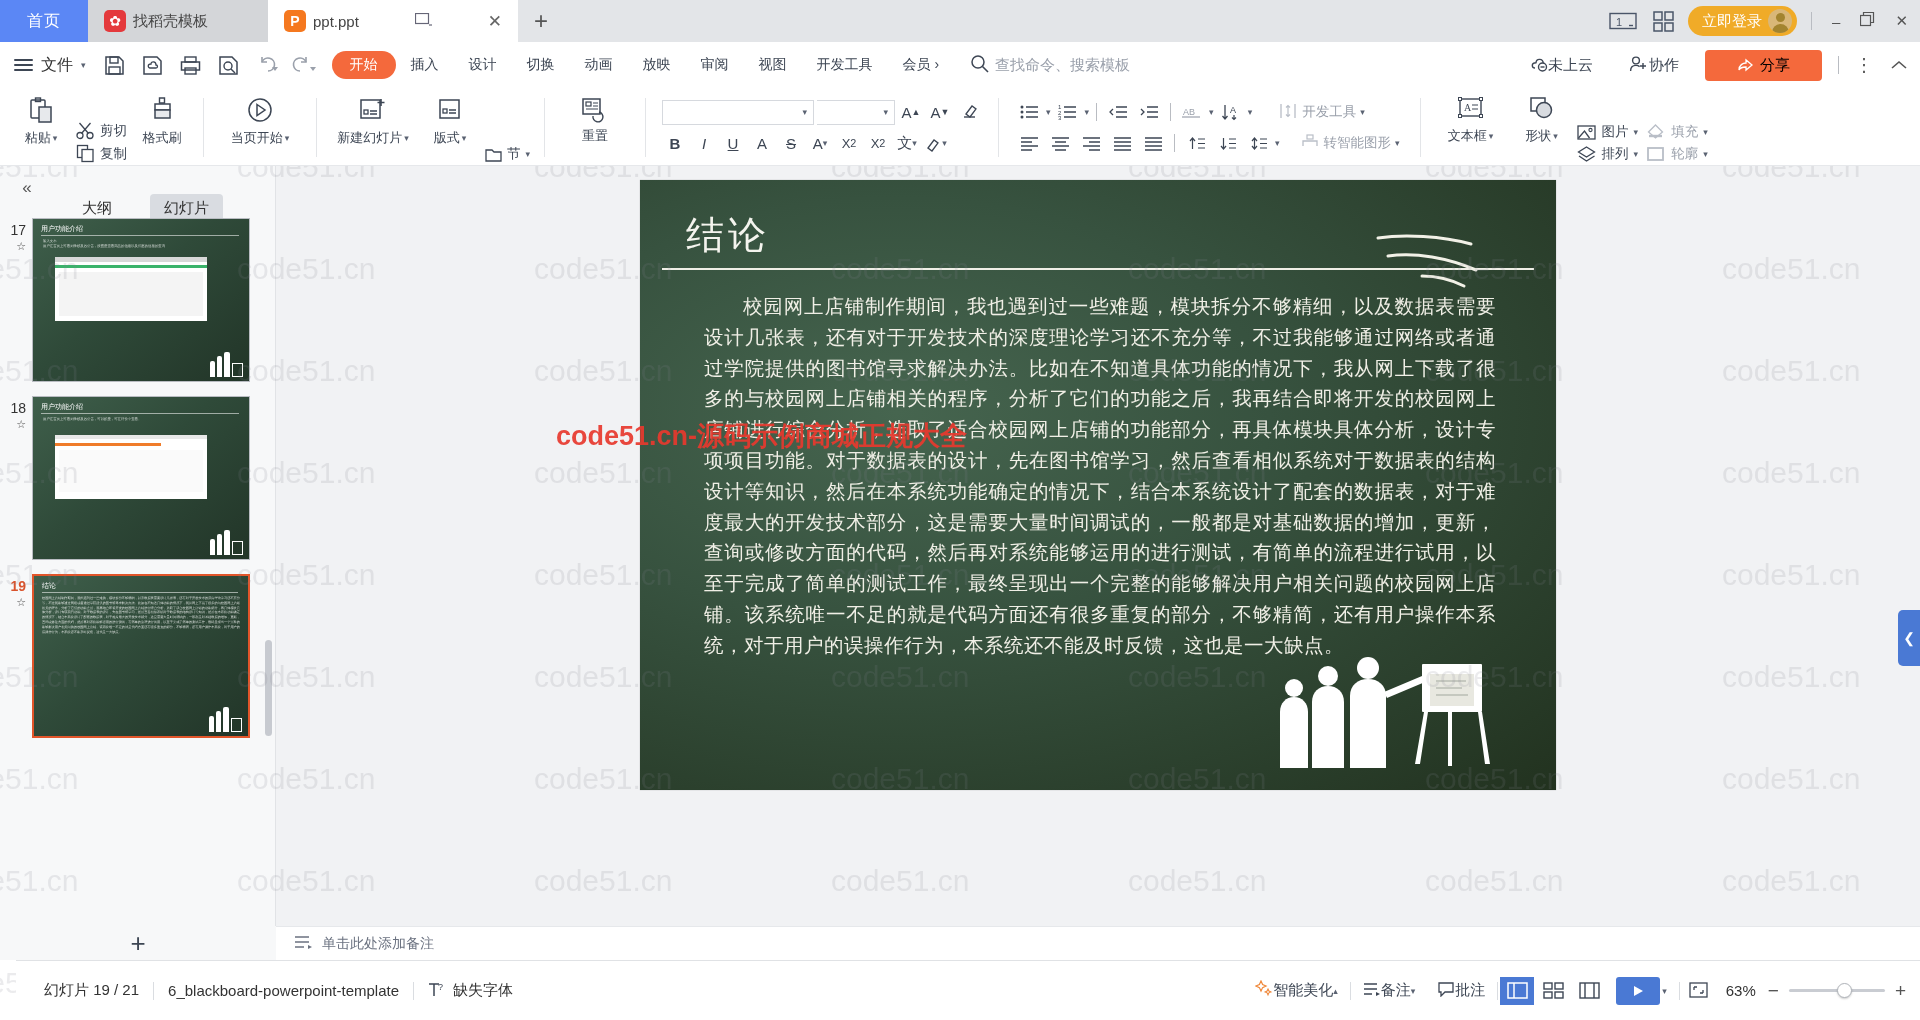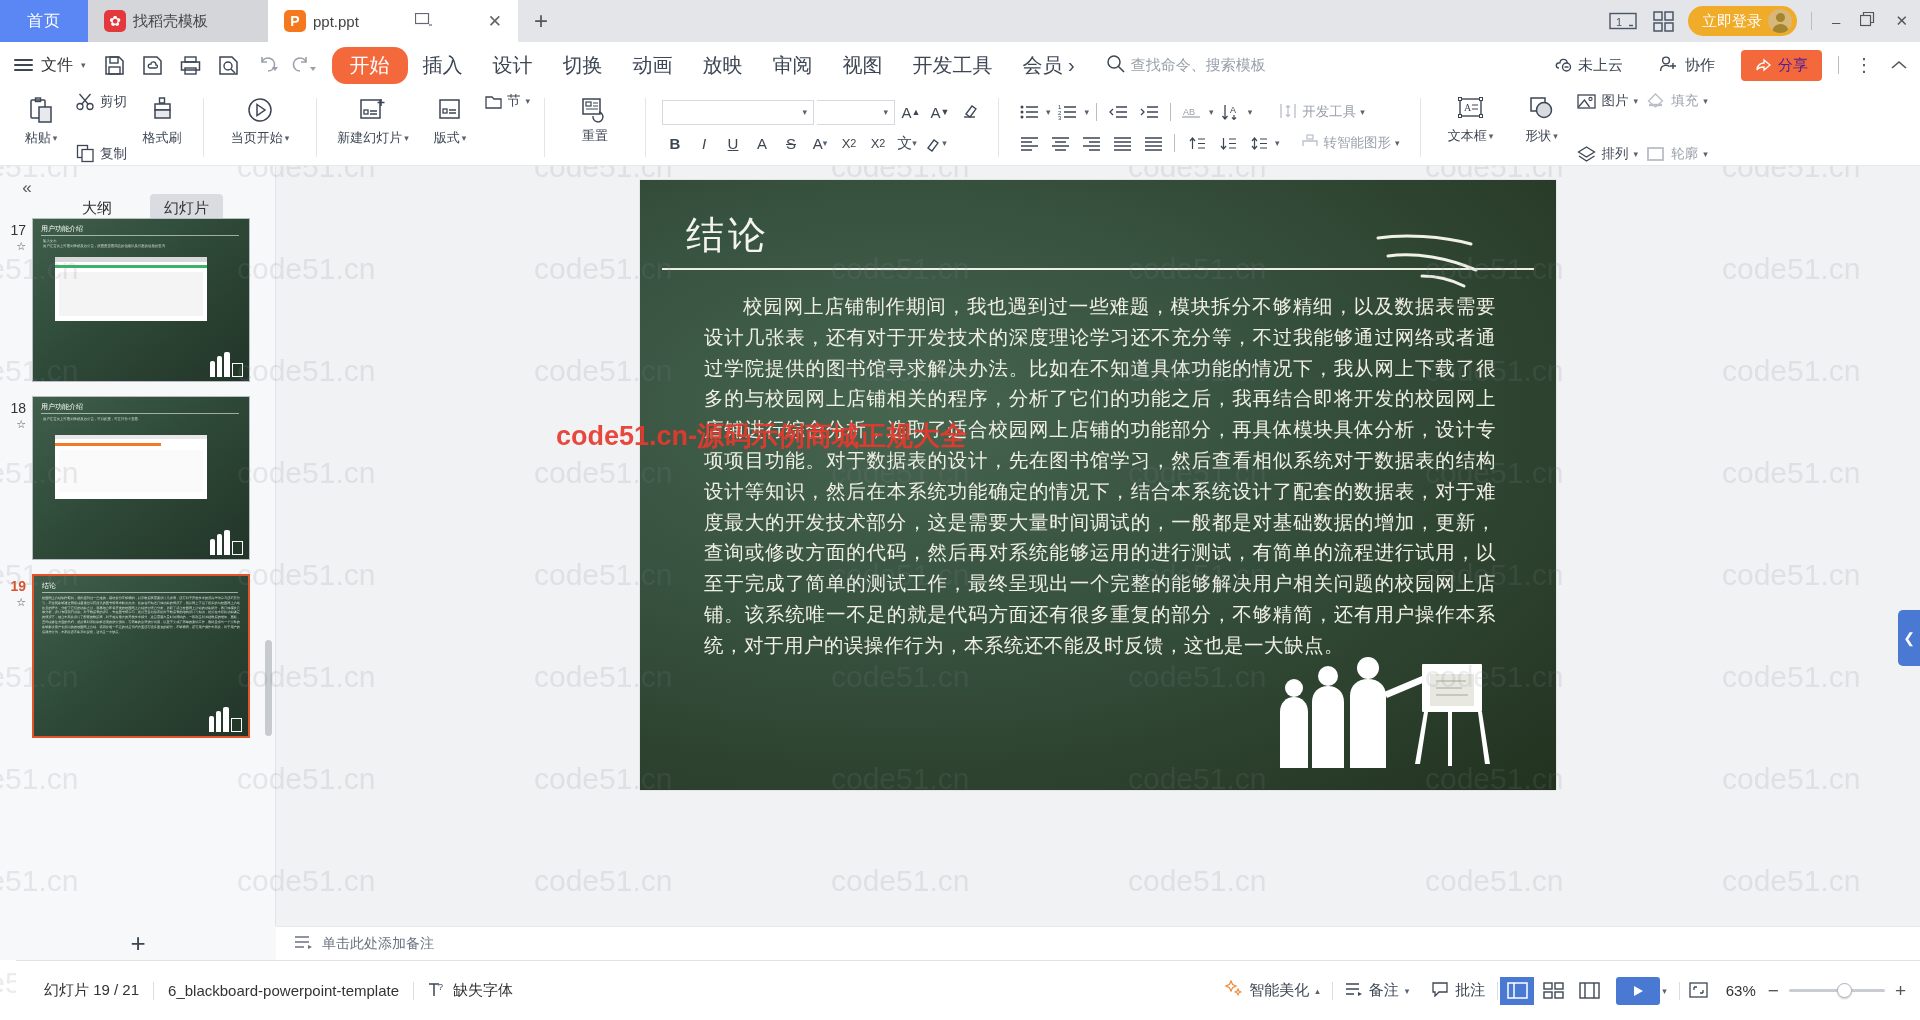--- a/index.html
+++ b/index.html
@@ -47,40 +47,40 @@
   .vsep { width:1px; height:18px; background:#b9bcc2; }
 
   
   .menubar { height: 46px; background:#fff; display:flex; align-items:center; position:relative; z-index:60; padding-left: 14px;}
   .mb-file { display:flex; align-items:center; gap:8px; font-size:16px; color:#333;text-align:right; }
   .hamburger { display:inline-flex; flex-direction:column; gap:3px; }
   .hamburger i { display:block; width:19px; height:2px; background:#3d4654; border-radius:1px; }
   .qicons { display:flex; align-items:center; gap:4px; margin-left:12px; }
   .qic { width:34px;height:32px;display:flex;align-items:center;justify-content:center;color:#3d4654; }
   .ribbon-tabs { display:flex; align-items:center; gap:0px; margin-left:10px; }
-  .rtab { font-size:20px; color:#3d4654; padding:5px 15px; border-radius:14px; white-space:nowrap;}
+  .rtab { font-size:14px; color:#3d4654; padding:5px 15px; border-radius:14px; white-space:nowrap;}
   .rtab.active { background:#f4693c; color:#fff; padding:5px 18px; }
   .rtab.member { color:#3d4654; }
   .searchbox { display:flex; align-items:center; gap:6px; margin-left:16px; color:#9aa0ab; font-size:15px; }
   .mb-right { margin-left:auto; display:flex;align-items:center; gap:16px; padding-right:12px; font-size:15px; color:#3d4654;}
-  .share-btn { background:#f4693c; color:#4c1d95; border-radius:4px; padding:6px 14px; display:flex; align-items:center; gap:6px; font-size:15px;}
+  .share-btn { background:#f4693c; color:#000000; border-radius:4px; padding:6px 32px; display:flex; align-items:center; gap:6px; font-size:15px;}
   .dots { font-size:18px; letter-spacing:1px; color:#555; }
 
   
   .ribbon { height: 78px; background:#fff; display:flex; align-items:stretch; position:relative; z-index:59; padding: 2px 0 0 4px;
             border-bottom:1px solid #e6e8eb;}
   .rgroup { display:flex; align-items:stretch; padding: 0 6px; }
   .rsep { width:1px; background:#e3e5e8; margin:8px 4px; }
   .btn-big { width:62px; display:flex; flex-direction:column; align-items:center; justify-content:flex-start;
              padding-top:6px; gap:3px; font-size:13px; color:#3d4654; }
   .btn-big.wide { width:80px; }
   .btn-big.wider { width:92px; }
   .btn-big .lbl { display:flex; align-items:center; gap:2px; white-space:nowrap; }
   .caret { font-size:9px; color:#5a6272; }
-  .btn-stack { display:flex; flex-direction:column; justify-content:space-between; gap:10px; }
+  .btn-stack { display:flex; flex-direction:column; justify-content:flex-end; gap:0; }
   .btn-sm { display:flex; align-items:center; gap:5px; font-size:13.5px; color:#3d4654; padding:2px 4px;}
   .ficon { display:inline-flex; align-items:center; justify-content:center; }
 
   .fontrow { display:flex; flex-direction:column; gap:5px; justify-content:center; padding:0 6px;}
   .fr1, .fr2 { display:flex; align-items:center; gap:3px; }
   .fname { width:152px; height:25px; border:1px solid #d6d9de; display:flex; align-items:center; padding:0 6px; font-size:13px;}
   .fname .caret { margin-left:auto; }
   .fsize { width:78px; height:25px; border:1px solid #d6d9de; border-left:0; display:flex; align-items:center; padding:0 6px; font-size:13px;}
   .fsize .caret { margin-left:auto; }
   .tbtn { width:26px;height:26px;display:flex;align-items:center;justify-content:center;font-size:15px;color:#3d4654; }
@@ -136,21 +136,21 @@
   .notes-left { position:absolute; left:0; bottom:0; width:276px; height:34px; background:#f7f8f9; display:flex;
                 align-items:center; justify-content:center; }
   .add-slide { font-size:26px; color:#3d4654; font-weight:300; }
 
   
   .statusbar { position:absolute; left:16px; right:0; bottom:0; height:60px; background:#fff; border-top:1px solid #e0e2e5;
                display:flex; align-items:center; padding:0 14px; font-size:15px; color:#333; z-index:61;}
   .sb-item { display:flex; align-items:center; gap:6px; padding: 0 14px; white-space:nowrap;}
   .sb-sep { width:1px; height:18px; background:#dadde1; }
   .sb-right { margin-left:auto; display:flex; align-items:center; gap:2px;}
-  .sb-btn { display:flex;align-items:center;gap:6px; padding:4px 10px; color:#3d4654; }
+  .sb-btn { display:flex;align-items:center;padding:4px 10px; color:#3d4654; }
   .view-btn { width:34px;height:28px; display:flex;align-items:center;justify-content:center;}
   .view-btn.active { background:#4a79d4; }
   .play-btn { background:#4a79d4; color:#fff; width:44px; height:28px; display:flex;align-items:center;justify-content:center;
               border-radius:3px; margin-left:8px;}
   .zoomslider { display:flex; align-items:center; gap:10px; margin-left:10px;}
   .zoom-track { width:96px; height:3px; background:#c9ccd2; position:relative; border-radius:2px;}
   .zoom-knob { position:absolute; left:48px; top:-6px; width:15px;height:15px;border-radius:50%; background:#fff;
                border:1px solid #b0b4ba; box-shadow:0 1px 2px rgba(0,0,0,.2);}
   .zoomtxt { font-size:15px; color:#333; }
 

